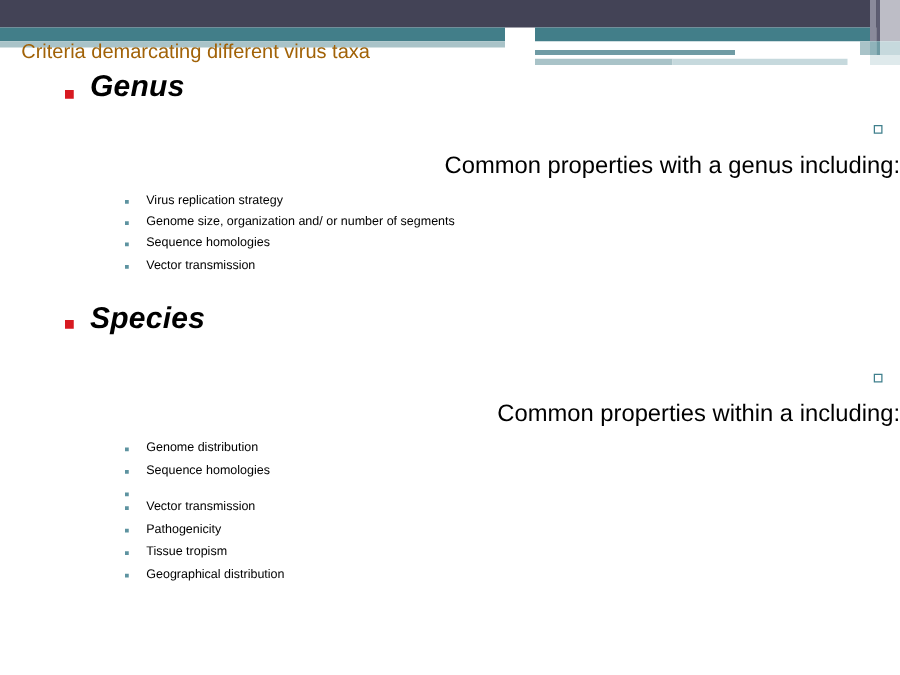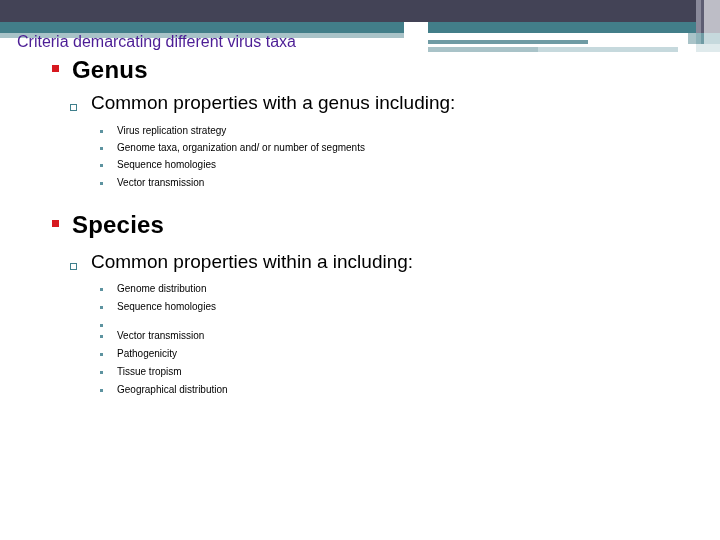--- a/index.html
+++ b/index.html
@@ -63,39 +63,40 @@
   #deco-vbar-f { left: 704px; top: 33px; width: 16px; height: 11px; background: #c6d9dd; }
   #deco-vbar-g { left: 688px; top: 33px; width: 8px; height: 11px; background: #a9c3c8; }
   #deco-vbar-h { left: 696px; top: 44px; width: 24px; height: 8px; background: #dfeaec; }
 
   
   #slide-title {
     position: absolute;
     left: 17px;
     top: 33px;
     width: 330px;
-    color: #4c1d95;
+    color: #a16207;
     font-size: 16px;
     line-height: 1.17;
     font-family: "Liberation Sans", sans-serif;
   }
 
   
   #content {
     position: absolute;
     left: 0;
     top: 55px;
     width: 720px;
   }
 
   .lvl1 {
     display: flex;
-    align-items: flex-start;
+    align-items: center;
     margin-left: 52px;
     margin-bottom: 2px;
+    font-style: italic;
   }
   .lvl1 .bullet-box {
     width: 20px;
     flex: 0 0 20px;
     padding-top: 10px;
   }
   .bullet-sq-red {
     display: block;
     width: 7px;
     height: 7px;
@@ -104,23 +105,24 @@
   .lvl1 .lvl1-text {
     font-size: 24px;
     font-weight: bold;
     color: #000000;
     line-height: 1.25;
     letter-spacing: 0.2px;
   }
 
   .lvl2 {
     display: flex;
-    align-items: center;
+    align-items: flex-end;
     margin-left: 70px;
     margin-top: 6px;
+    flex-direction: column;
   }
   .lvl2 .bullet-box {
     width: 21px;
     flex: 0 0 21px;
     padding-top: 9px;
   }
   .bullet-sq-hollow {
     display: block;
     width: 7px;
     height: 7px;
@@ -154,21 +156,21 @@
     background: #5d93a0;
   }
   .lvl3 .lvl3-text {
     font-size: 10px;
     color: #000000;
     line-height: 1.73;
     max-width: 378px;
   }
 
   #species-block { margin-top: 19px; }
-  #species-sub   { margin-top: 10px; }
+  #species-sub   { margin-top: 20px; }
   #species-list  { margin-top: 5px; }
   #species-list .lvl3 .lvl3-text { line-height: 1.80; }
 </style>
 </head>
 <body>
 
 <div class="deco" id="deco-dark-band"></div>
 <div class="deco" id="deco-teal-band-left"></div>
 <div class="deco" id="deco-teal-band-right"></div>
 <div class="deco" id="deco-pale-band-left"></div>
@@ -207,21 +209,21 @@
       <div class="lvl3">
         <span class="bullet-box">
             <i class="bullet-dot-teal"></i>
           </span>
         <span class="lvl3-text">Virus replication strategy</span>
       </div>
       <div class="lvl3">
         <span class="bullet-box">
             <i class="bullet-dot-teal"></i>
           </span>
-        <span class="lvl3-text">Genome taxa, organization and/ or number of segments</span>
+        <span class="lvl3-text">Genome size, organization and/ or number of segments</span>
       </div>
       <div class="lvl3">
         <span class="bullet-box">
             <i class="bullet-dot-teal"></i>
           </span>
         <span class="lvl3-text">Sequence homologies</span>
       </div>
       <div class="lvl3">
         <span class="bullet-box">
             <i class="bullet-dot-teal"></i>

